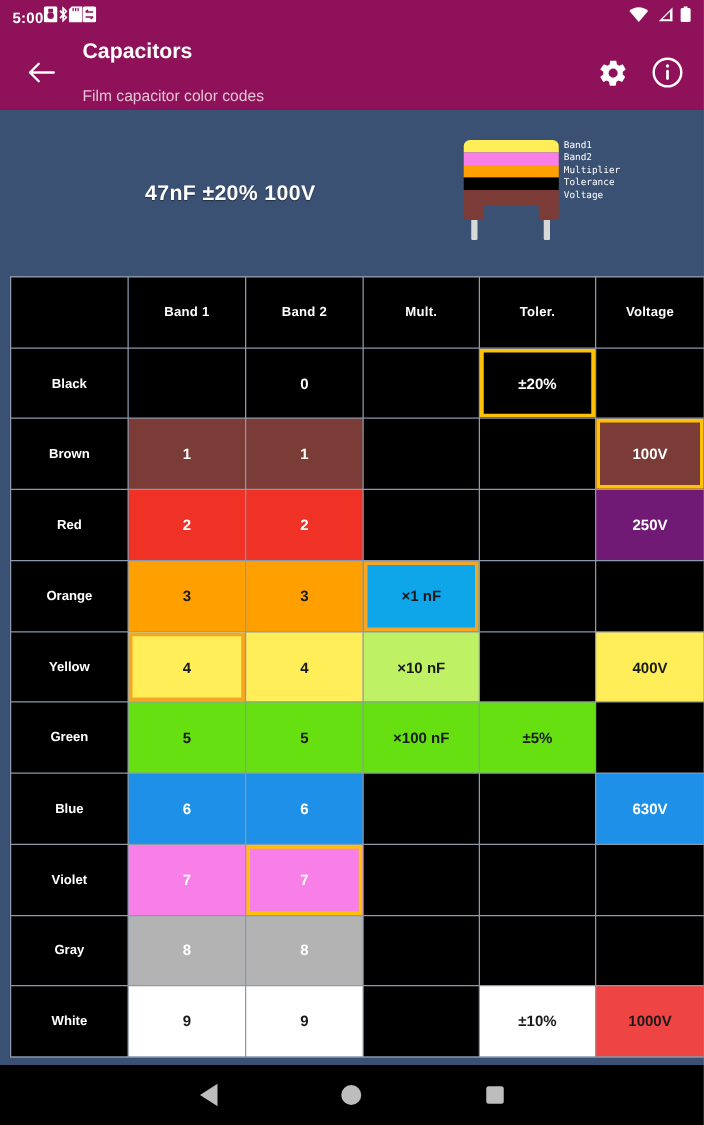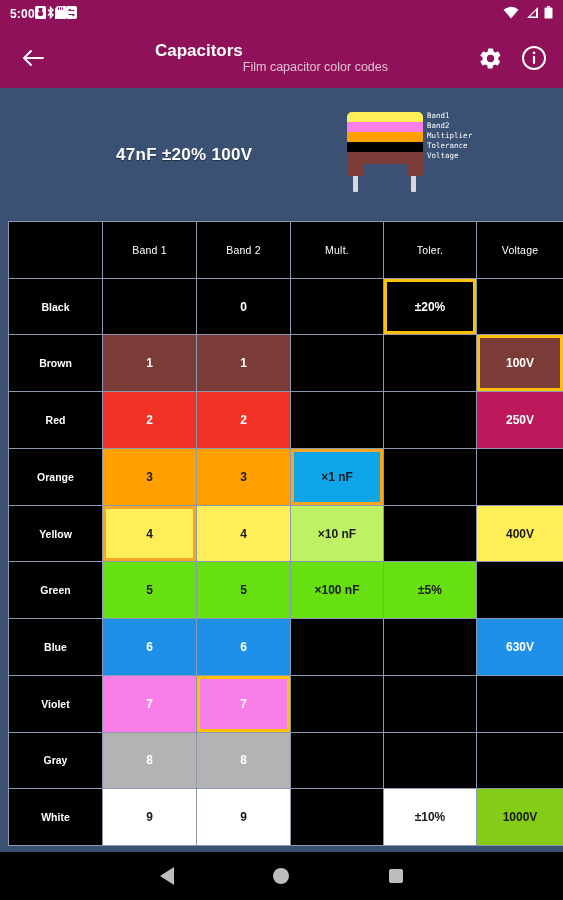--- a/index.html
+++ b/index.html
@@ -22,40 +22,40 @@
   .status-right{ display:flex; align-items:center; gap:5px; }
   .sicon{ display:inline-block; }
 
   
   .appbar{
     height:60px; background:#8e1159;
     display:flex; align-items:center; padding:0 16px;
   }
   .back-btn{ width:34px; height:34px; display:flex; align-items:center;
              justify-content:center; margin-right:16px; cursor:pointer; }
-  .titles{ flex:1; display:flex; justify-content:center; }
+  .titles{ flex:1; display:flex; flex-direction:column; justify-content:center; }
   .title{ color:#fff; font-size:17px; font-weight:bold; line-height:20px; }
   .subtitle{ color:#e3c3d4; font-size:12.5px; line-height:16px; margin-top:18px; }
   .appbar-actions{ display:flex; align-items:center; gap:18px; }
   .ab-icon{ width:26px; height:26px; cursor:pointer; display:flex;
             align-items:center; justify-content:center; }
 
   
   .result-panel{
     height:133px; background:#3b5173;
     position:relative;
     display:flex; align-items:center;
   }
   .result-text{
     color:#ffffff; font-size:17px; font-weight:bold;
     margin-left:116px; letter-spacing:.3px;
     text-shadow:0 1px 1px rgba(0,0,0,.45);
   }
   .cap-wrap{
-    position:absolute; left:339px; top:24px;
+    position:absolute; left:363px; top:24px;
     width:125px; height:90px;
   }
   .cap-body{ position:absolute; left:8px; top:0; width:76px; }
   .band{ height:10px; width:100%; }
   .band.b1{ border-radius:5px 5px 0 0; }
   .cap-base{ height:24px; background:#7b3b36; position:relative;
              border-radius:0 0 3px 3px; }
   .cap-notch{ position:absolute; left:16px; top:12px; width:44px;
               height:12px; background:#3b5173; }
   .lead{ position:absolute; width:5px; height:22px; background:#d8d8d8;
@@ -86,21 +86,21 @@
     display:flex; align-items:center; justify-content:center;
     font-size:11px; color:#fff; position:relative;
     min-width:0; overflow:hidden;
   }
   .c-name{ flex:0 0 93px; }
   .c-b1, .c-b2{ flex:0 0 93px; }
   .c-mult{ flex:0 0 92px; }
   .c-tol{ flex:0 0 92px; }
   .c-volt{ flex:1 1 auto; }
 
-  .header .tcell{ font-size:10.5px; font-weight:normal; letter-spacing:.2px; }
+  .header .tcell{ font-size:10.5px; font-weight:bold; letter-spacing:.2px; }
   .rowlabel{ font-size:10.5px; font-weight:bold; }
   .val{ font-size:12px; font-weight:bold; }
   .dark-text{ color:#1a1a1a; text-shadow:none; }
   .light-text{ color:#ffffff; }
 
   
   .sel::after{
     content:""; position:absolute; inset:0;
     border:3px solid #ffc107; pointer-events:none;
   }
@@ -248,21 +248,21 @@
       <div class="tcell c-mult val light-text" style="background: rgb(0, 0, 0);"></div>
       <div class="tcell c-tol val light-text" style="background: rgb(0, 0, 0);"></div>
       <div class="tcell c-volt val light-text sel" style="background: rgb(123, 59, 54); color: rgb(255, 255, 255);">100V</div>
     </div>
     <div class="trow">
       <div class="tcell c-name rowlabel">Red</div>
       <div class="tcell c-b1 val light-text" style="background: rgb(240, 49, 37); color: rgb(255, 255, 255);">2</div>
       <div class="tcell c-b2 val light-text" style="background: rgb(240, 49, 37); color: rgb(255, 255, 255);">2</div>
       <div class="tcell c-mult val light-text" style="background: rgb(0, 0, 0);"></div>
       <div class="tcell c-tol val light-text" style="background: rgb(0, 0, 0);"></div>
-      <div class="tcell c-volt val light-text" style="background: #be185d; color: rgb(255, 255, 255);">250V</div>
+      <div class="tcell c-volt val light-text" style="background: #701a75; color: rgb(255, 255, 255);">250V</div>
     </div>
     <div class="trow">
       <div class="tcell c-name rowlabel">Orange</div>
       <div class="tcell c-b1 val dark-text" style="background: rgb(255, 160, 0); color: rgb(26, 26, 26);">3</div>
       <div class="tcell c-b2 val dark-text" style="background: rgb(255, 160, 0); color: rgb(26, 26, 26);">3</div>
       <div class="tcell c-mult val dark-text sel sel-amber" style="background: #0ea5e9; color: rgb(26, 26, 26);">×1 nF</div>
       <div class="tcell c-tol val light-text" style="background: rgb(0, 0, 0);"></div>
       <div class="tcell c-volt val light-text" style="background: rgb(0, 0, 0);"></div>
     </div>
     <div class="trow">
@@ -304,21 +304,21 @@
       <div class="tcell c-mult val light-text" style="background: rgb(0, 0, 0);"></div>
       <div class="tcell c-tol val light-text" style="background: rgb(0, 0, 0);"></div>
       <div class="tcell c-volt val light-text" style="background: rgb(0, 0, 0);"></div>
     </div>
     <div class="trow">
       <div class="tcell c-name rowlabel">White</div>
       <div class="tcell c-b1 val dark-text" style="background: rgb(255, 255, 255); color: rgb(26, 26, 26);">9</div>
       <div class="tcell c-b2 val dark-text" style="background: rgb(255, 255, 255); color: rgb(26, 26, 26);">9</div>
       <div class="tcell c-mult val light-text" style="background: rgb(0, 0, 0);"></div>
       <div class="tcell c-tol val dark-text" style="background: rgb(255, 255, 255); color: rgb(26, 26, 26);">±10%</div>
-      <div class="tcell c-volt val dark-text" style="background: #84cc16; color: rgb(26, 26, 26);">1000V</div>
+      <div class="tcell c-volt val dark-text" style="background: #ef4444; color: rgb(26, 26, 26);">1000V</div>
     </div>
   </div>
 
 <div class="navbar">
   <div class="nav-btn">
       <div class="nav-back"></div>
     </div>
   <div class="nav-btn">
       <div class="nav-home"></div>
     </div>

